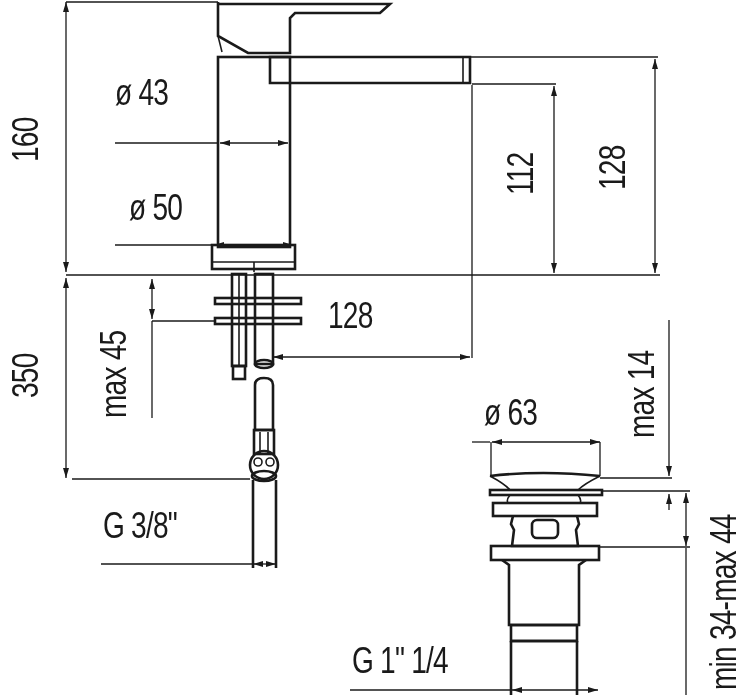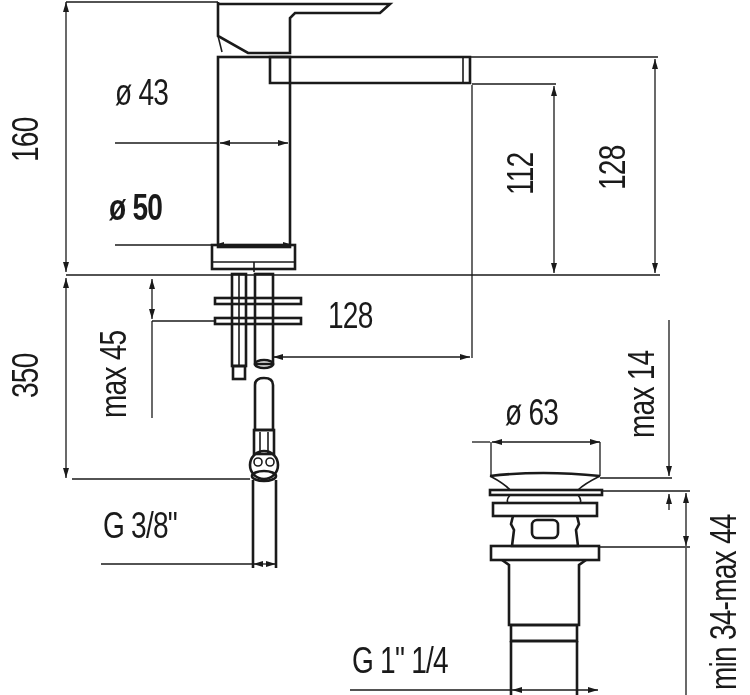--- a/index.html
+++ b/index.html
@@ -127,33 +127,33 @@
 
     <line class="dim" x1="350" y1="690" x2="511" y2="690"></line>
     <line class="dim" x1="512" y1="690" x2="598" y2="690" marker-start="url(#ah)" marker-end="url(#ah)"></line>
   </g>
 </svg>
 
 <div class="lbl" style="left:8px; top:162px; transform:rotate(-90deg);"><span class="narrow">160</span></div>
 
 <div class="lbl" style="left:115px; top:75px;"><span class="narrow">ø 43</span></div>
 
-<div class="lbl" style="left:109px; top:190px;font-weight:bold;"><span class="narrow">ø 50</span></div>
+<div class="lbl" style="left:129px; top:190px;"><span class="narrow">ø 50</span></div>
 
 <div class="lbl" style="left:503px; top:195px; transform:rotate(-90deg);"><span class="narrow">112</span></div>
 
 <div class="lbl" style="left:595px; top:190px; transform:rotate(-90deg);"><span class="narrow">128</span></div>
 
 <div class="lbl" style="left:328px; top:298px;"><span class="narrow">128</span></div>
 
 <div class="lbl" style="left:8px; top:398px; transform:rotate(-90deg);"><span class="narrow">350</span></div>
 
 <div class="lbl" style="left:96px; top:418px; transform:rotate(-90deg);"><span class="narrow">max 45</span></div>
 
 <div class="lbl" style="left:103px; top:508px;"><span class="narrow">G 3/8"</span></div>
 
-<div class="lbl" style="left:505px; top:395px;"><span class="narrow">ø 63</span></div>
+<div class="lbl" style="left:484px; top:395px;"><span class="narrow">ø 63</span></div>
 
 <div class="lbl" style="left:624px; top:438px; transform:rotate(-90deg);"><span class="narrow">max 14</span></div>
 
 <div class="lbl" style="left:706px; top:690px; transform:rotate(-90deg);"><span class="narrow">min 34-max 44</span></div>
 
 <div class="lbl" style="left:352px; top:643px;"><span class="narrow">G 1" 1/4</span></div>
 
 </body></html>

